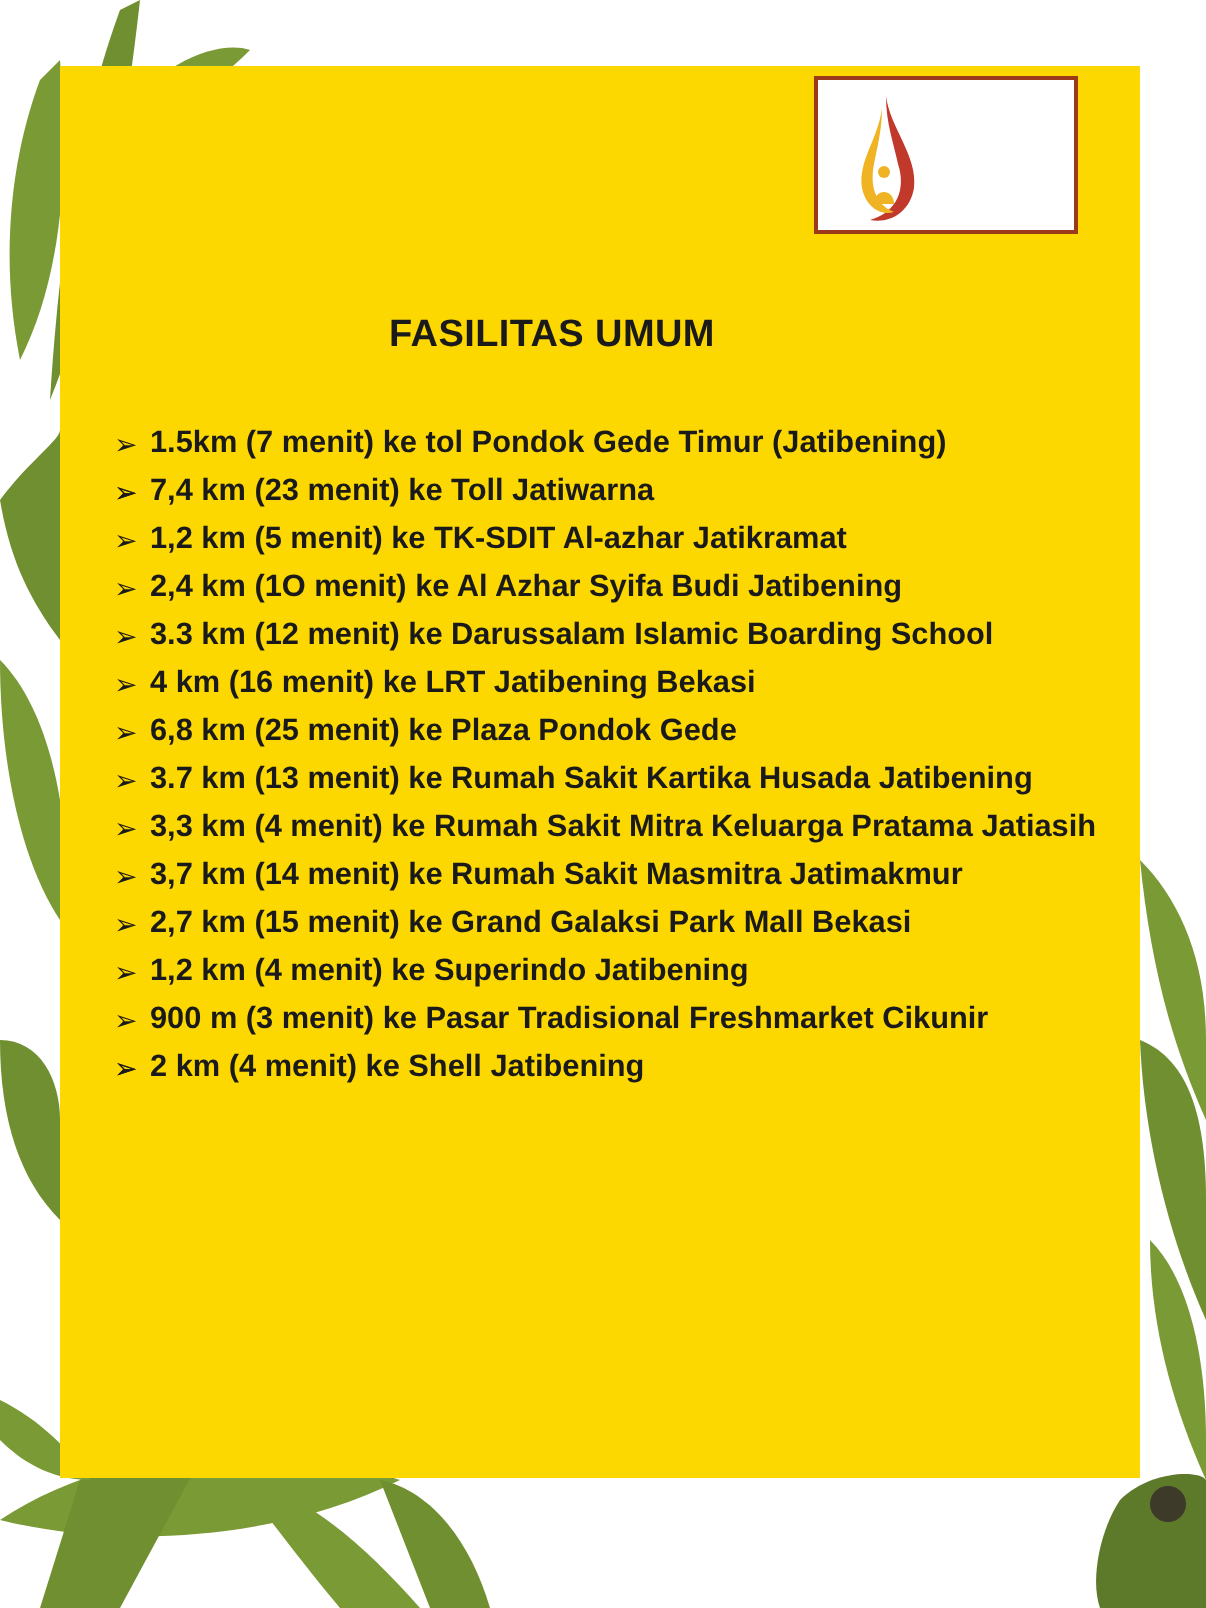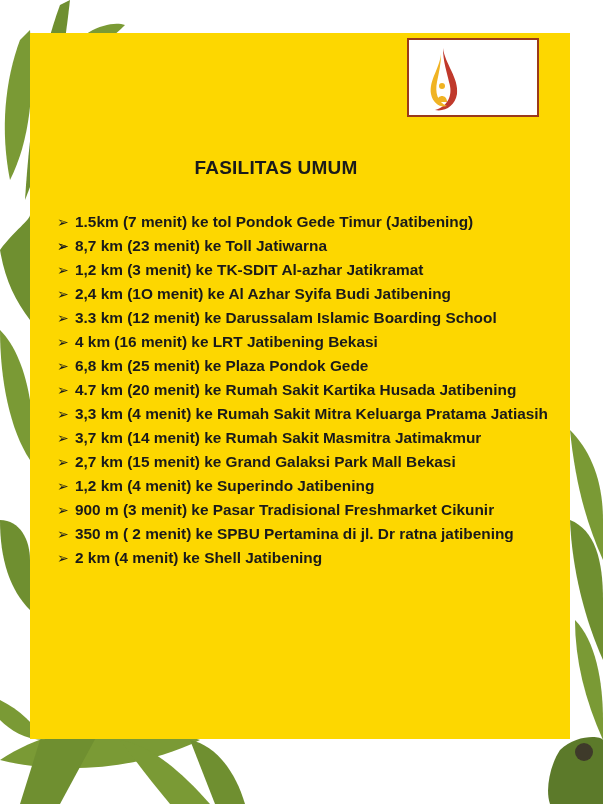--- a/index.html
+++ b/index.html
@@ -71,27 +71,27 @@
     <circle cx="19" cy="42" r="3" fill="#f0b323"></circle>
     <path d="M14 58 C 14 50, 24 50, 24 58 Z" fill="#f0b323"></path>
   </svg>
 </div>
 
 <div class="title">FASILITAS UMUM</div>
 
 <ul class="list" id="facility-list">
     <li><span class="bullet">➢</span><span>1.5km (7 menit) ke tol Pondok Gede Timur (Jatibening)</span></li>
     <li><span class="bullet">➢</span></li>
-    <li><span class="bullet">➢</span><span>8,7 km (23 menit) ke Toll Jatiwarna</span></li>
-    <li><span class="bullet">➢</span><span>1,2 km (3 menit) ke TK-SDIT Al-azhar Jatikramat</span></li>
+    <li><span class="bullet">➢</span><span>7,4 km (23 menit) ke Toll Jatiwarna</span></li>
+    <li><span class="bullet">➢</span><span>1,2 km (5 menit) ke TK-SDIT Al-azhar Jatikramat</span></li>
     <li><span class="bullet">➢</span><span>2,4 km (1O menit) ke Al Azhar Syifa Budi Jatibening</span></li>
     <li><span class="bullet">➢</span><span>3.3 km (12 menit) ke Darussalam Islamic Boarding School</span></li>
     <li><span class="bullet">➢</span><span>4 km (16 menit) ke LRT Jatibening Bekasi</span></li>
     <li><span class="bullet">➢</span><span>6,8 km (25 menit) ke Plaza Pondok Gede</span></li>
-    <li><span class="bullet">➢</span><span>4.7 km (20 menit) ke Rumah Sakit Kartika Husada Jatibening</span></li>
+    <li><span class="bullet">➢</span><span>3.7 km (13 menit) ke Rumah Sakit Kartika Husada Jatibening</span></li>
     <li><span class="bullet">➢</span><span>3,3 km (4 menit) ke Rumah Sakit Mitra Keluarga Pratama Jatiasih</span></li>
     <li><span class="bullet">➢</span><span>3,7 km (14 menit) ke Rumah Sakit Masmitra Jatimakmur</span></li>
     <li><span class="bullet">➢</span><span>2,7 km (15 menit) ke Grand Galaksi Park Mall Bekasi</span></li>
     <li><span class="bullet">➢</span><span>1,2 km (4 menit) ke Superindo Jatibening</span></li>
     <li><span class="bullet">➢</span><span>900 m (3 menit) ke Pasar Tradisional Freshmarket Cikunir</span></li>
-    <li><span class="bullet">➢</span><span>350 m ( 2 menit) ke SPBU Pertamina di jl. Dr ratna jatibening</span></li>
+    <li><span class="bullet">➢</span></li>
     <li><span class="bullet">➢</span><span>2 km (4 menit) ke Shell Jatibening</span></li>
   </ul>
 
 </body></html>

